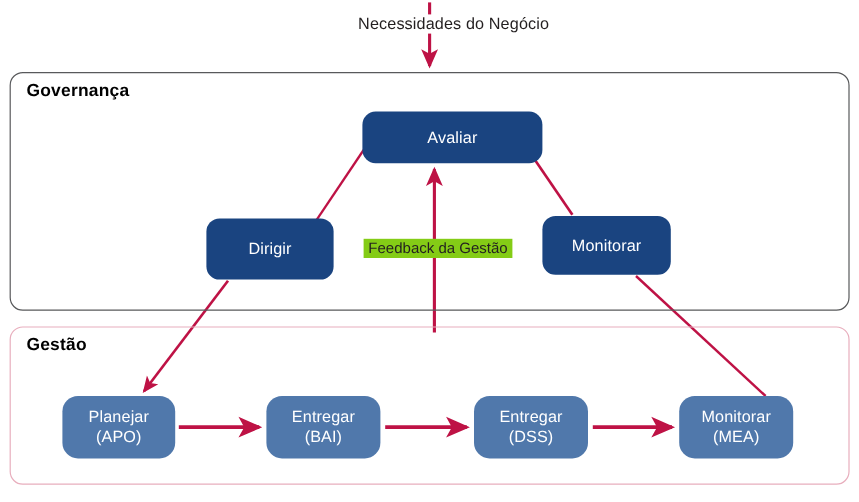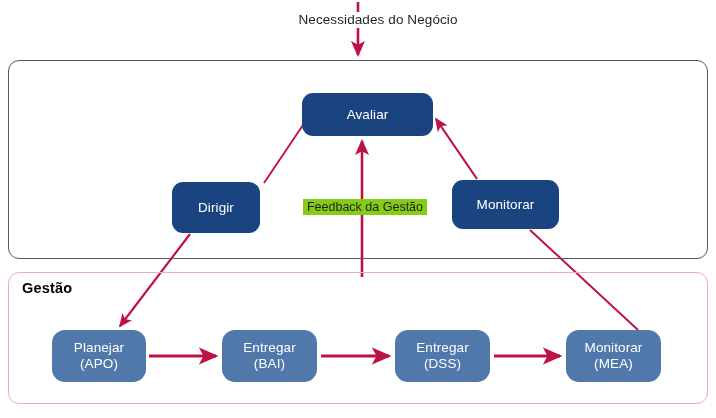--- a/index.html
+++ b/index.html
@@ -79,22 +79,22 @@
     color: #ffffff;
     font-size: 13.5px;
     line-height: 16px;
     border-radius: 11px;
     box-sizing: border-box;
     letter-spacing: 0.1px;
   }
   .node-gov { background: #1a4480; }
   .node-mgmt { background: #5078ab; border-radius: 13px; }
 
-  .n-avaliar   { left: 302px; top: 93px;  width: 131px; height: 43px; }
-  .n-dirigir   { left: 172px; top: 182px; width: 88px; height: 51px; }
+  .n-avaliar   { left: 302px; top: 93px;  width: 150px; height: 43px; }
+  .n-dirigir   { left: 172px; top: 182px; width: 106px; height: 51px; }
   .n-monitorar { left: 452px; top: 180px; width: 107px; height: 49px; }
 
   .n-planejar  { left: 52px;  top: 330px; width: 94px; height: 52px; }
   .n-construir { left: 222px; top: 330px; width: 95px; height: 52px; }
   .n-entregar  { left: 395px; top: 330px; width: 95px; height: 52px; }
   .n-mea       { left: 566px; top: 330px; width: 95px; height: 52px; }
 
   .node .lines { display: block; }
 
   
@@ -138,20 +138,21 @@
     <line x1="494" y1="356" x2="560" y2="356" stroke="#be1245" stroke-width="3.2" marker-end="url(#ah)"></line>
 
     <line x1="638" y1="330" x2="530" y2="230" stroke="#be1245" stroke-width="2.0"></line>
 
     <line x1="477" y1="179" x2="436" y2="119" stroke="#be1245" stroke-width="2.2" marker-end="url(#ah)"></line>
 
     <line x1="362" y1="277" x2="362" y2="141" stroke="#be1245" stroke-width="2.6" marker-end="url(#ah)"></line>
   </svg>
 
   <div class="frame frame-gov"></div>
+  <div class="frame-title title-gov">Governança</div>
 
   <div class="node node-gov n-avaliar">
     <span>Avaliar</span>
   </div>
 
   <div class="node node-gov n-dirigir">
     <span>Dirigir</span>
   </div>
 
   <div class="node node-gov n-monitorar">

